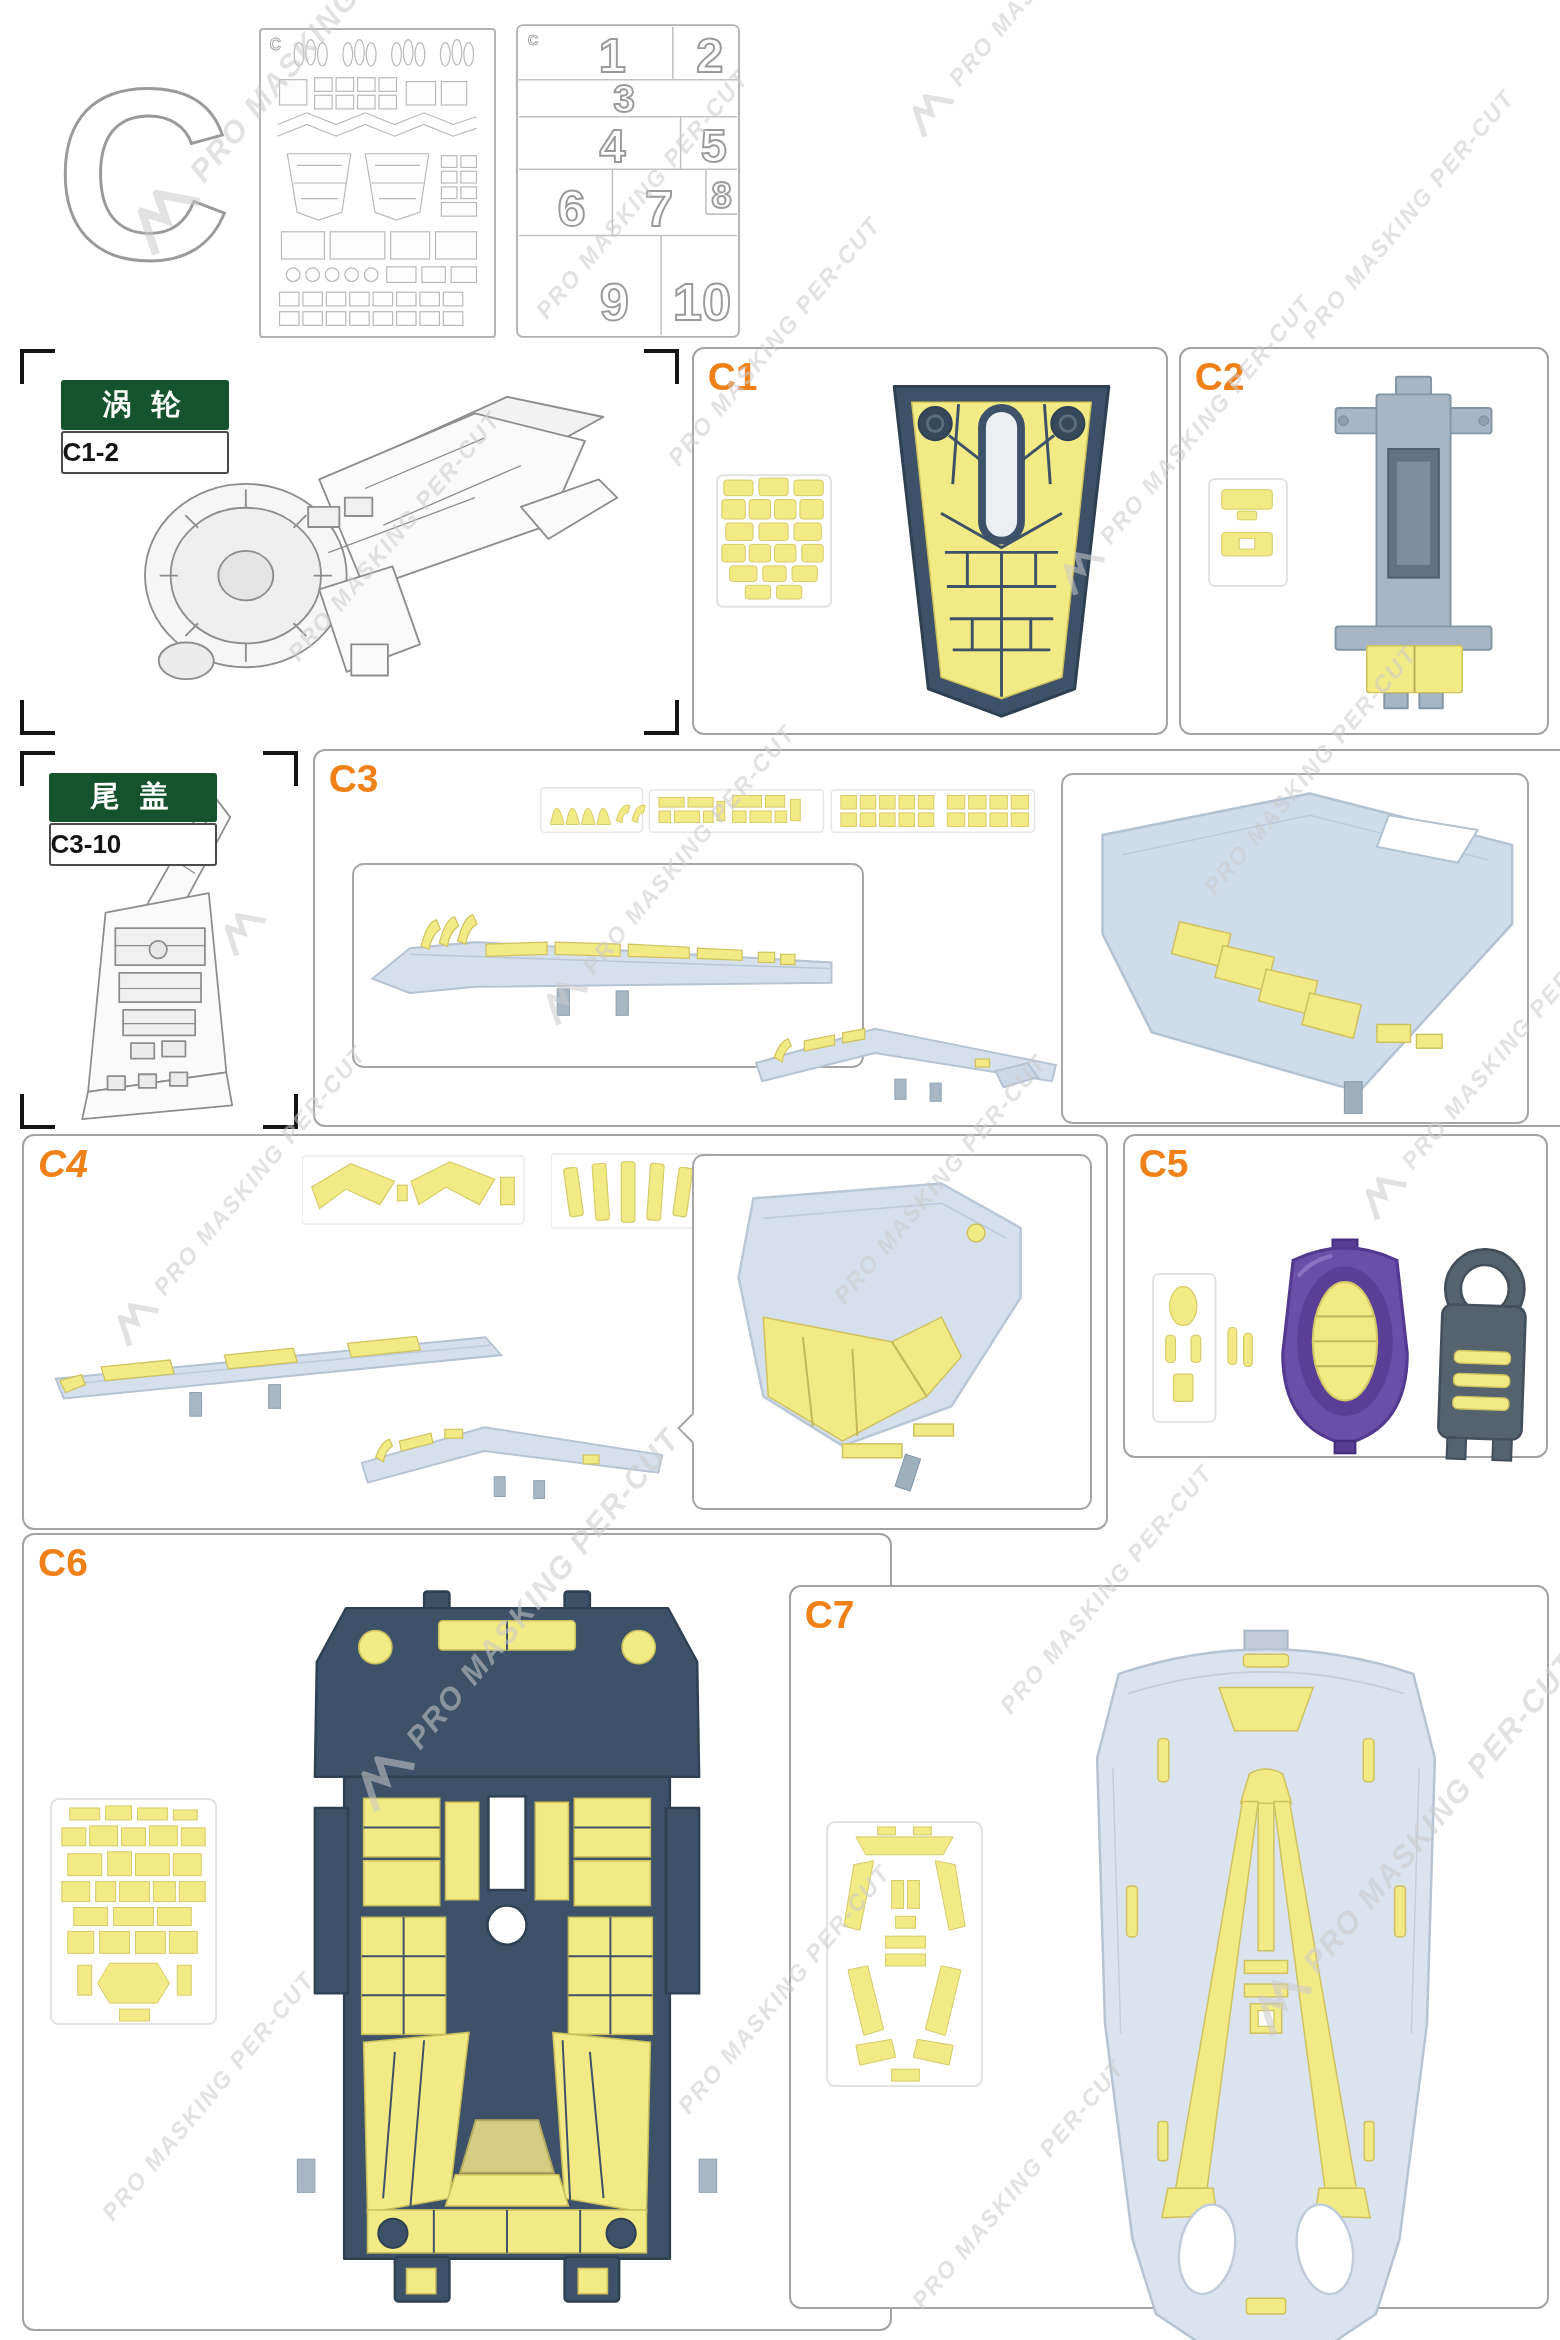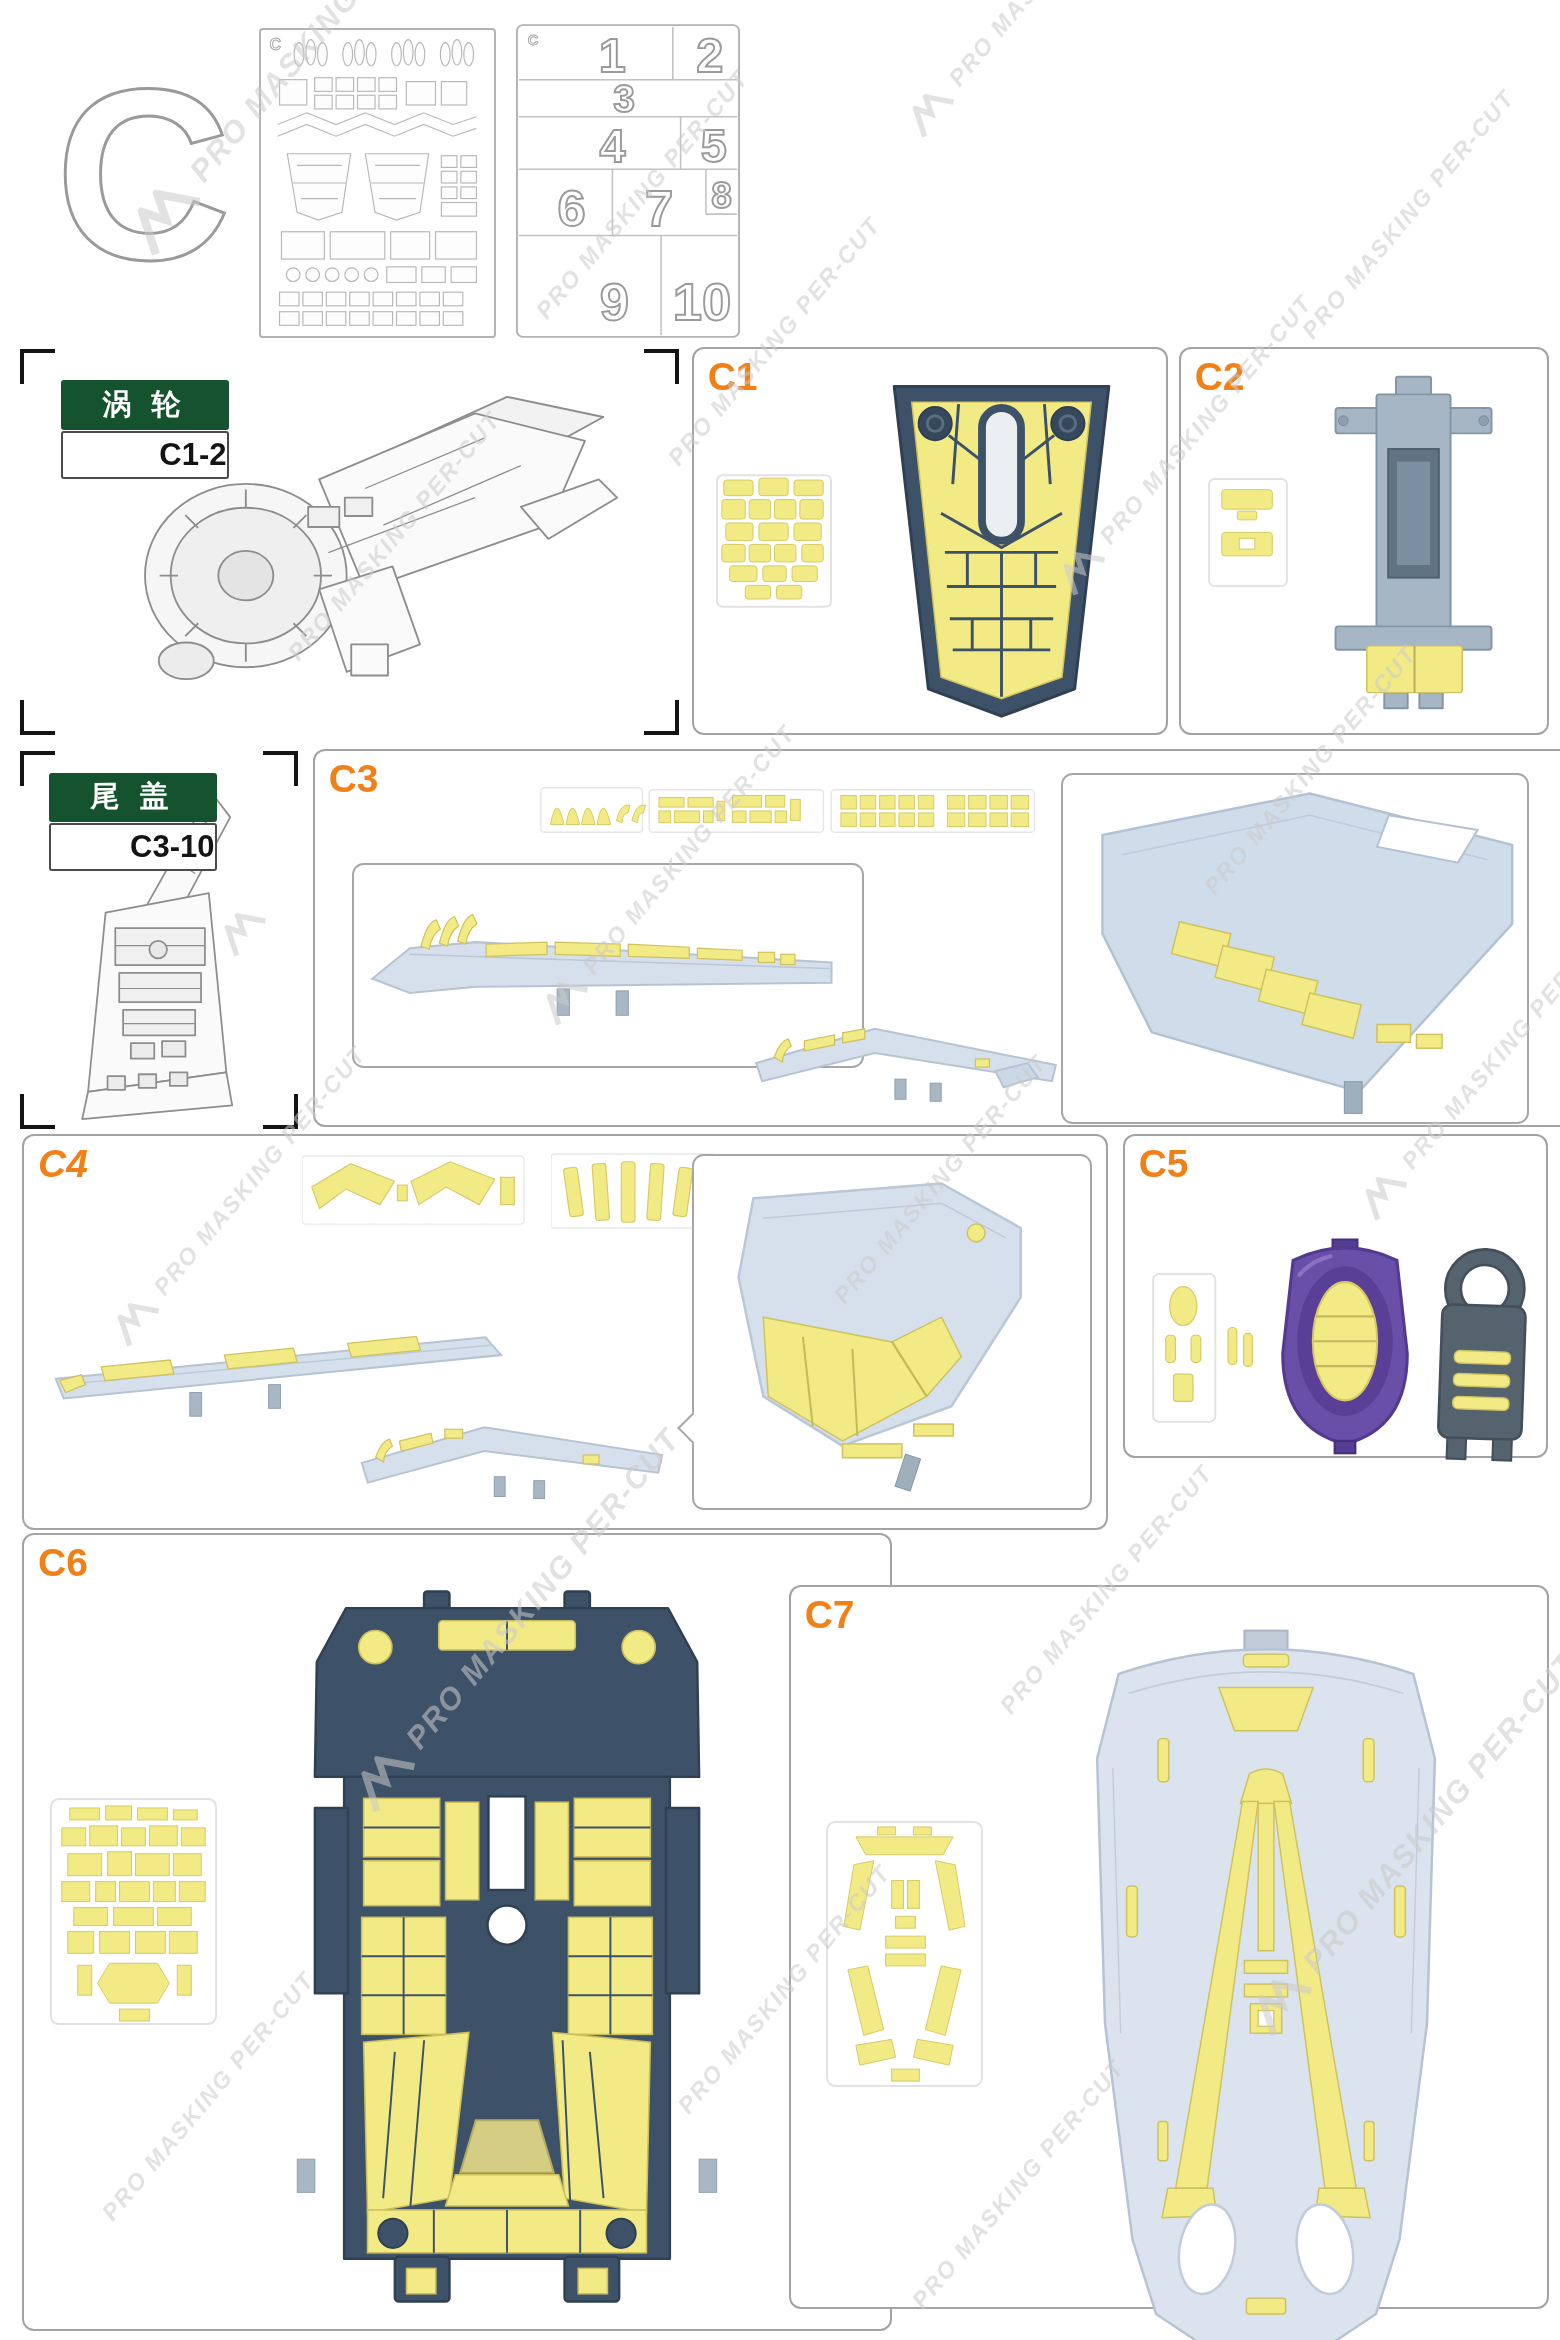--- a/index.html
+++ b/index.html
@@ -9,21 +9,21 @@
   .panel{position:absolute;background:#fff;border:2px solid #a3a3a3;border-radius:12px;}
   .panel-label{position:absolute;top:7.8px;left:13.7px;color:#f08119;font-weight:800;font-size:39px;line-height:1;z-index:6;}
   .inset{position:absolute;background:#fff;border:2px solid #a6a6a6;border-radius:11.7px;}
   .frame{position:absolute;}
   .corner{position:absolute;width:35px;height:35px;border:0 solid #141414;}
   .c-tl{top:0;left:0;border-top-width:4.9px;border-left-width:4.9px;}
   .c-tr{top:0;right:0;border-top-width:4.9px;border-right-width:4.9px;}
   .c-bl{bottom:0;left:0;border-bottom-width:4.9px;border-left-width:4.9px;}
   .c-br{bottom:0;right:0;border-bottom-width:4.9px;border-right-width:4.9px;}
   .cn-label{position:absolute;background:#14532d;color:#fff;font-weight:bold;font-size:29px;text-align:center;width:168px;padding:4.9px 0;border-radius:2.9px;letter-spacing:5.9px;z-index:5;}
-  .range-label{position:absolute;background:#fff;border:2px solid #4a4a4a;color:#141414;font-weight:600;font-size:31px;text-align:right;width:168px;padding:3.9px 0;border-radius:2.9px;z-index:5;}
+  .range-label{position:absolute;background:#fff;border:2px solid #4a4a4a;color:#141414;font-weight:600;font-size:26px;text-align:left;width:168px;padding:3.9px 0;border-radius:2.9px;z-index:5;}
   .note{position:absolute;z-index:5;line-height:1.25;}
   .note-cn{font-size:26px;font-weight:bold;color:#111;}
   .note-cn .star{color:#e01b1b;}
   .note-en{font-size:18.5px;font-weight:bold;color:#111;}
   .wm{position:absolute;transform:rotate(-50deg);transform-origin:0 50%;color:#cbcbcb;opacity:.55;font-weight:bold;font-style:italic;font-size:23.4px;letter-spacing:2px;white-space:nowrap;z-index:60;pointer-events:none;display:flex;align-items:center;gap:9.8px;}
   .wm.big{font-size:31px;}
   .wm svg{flex:none;}
   .wmlayer{position:absolute;inset:0;z-index:60;pointer-events:none;}
 </style>
 </head>

